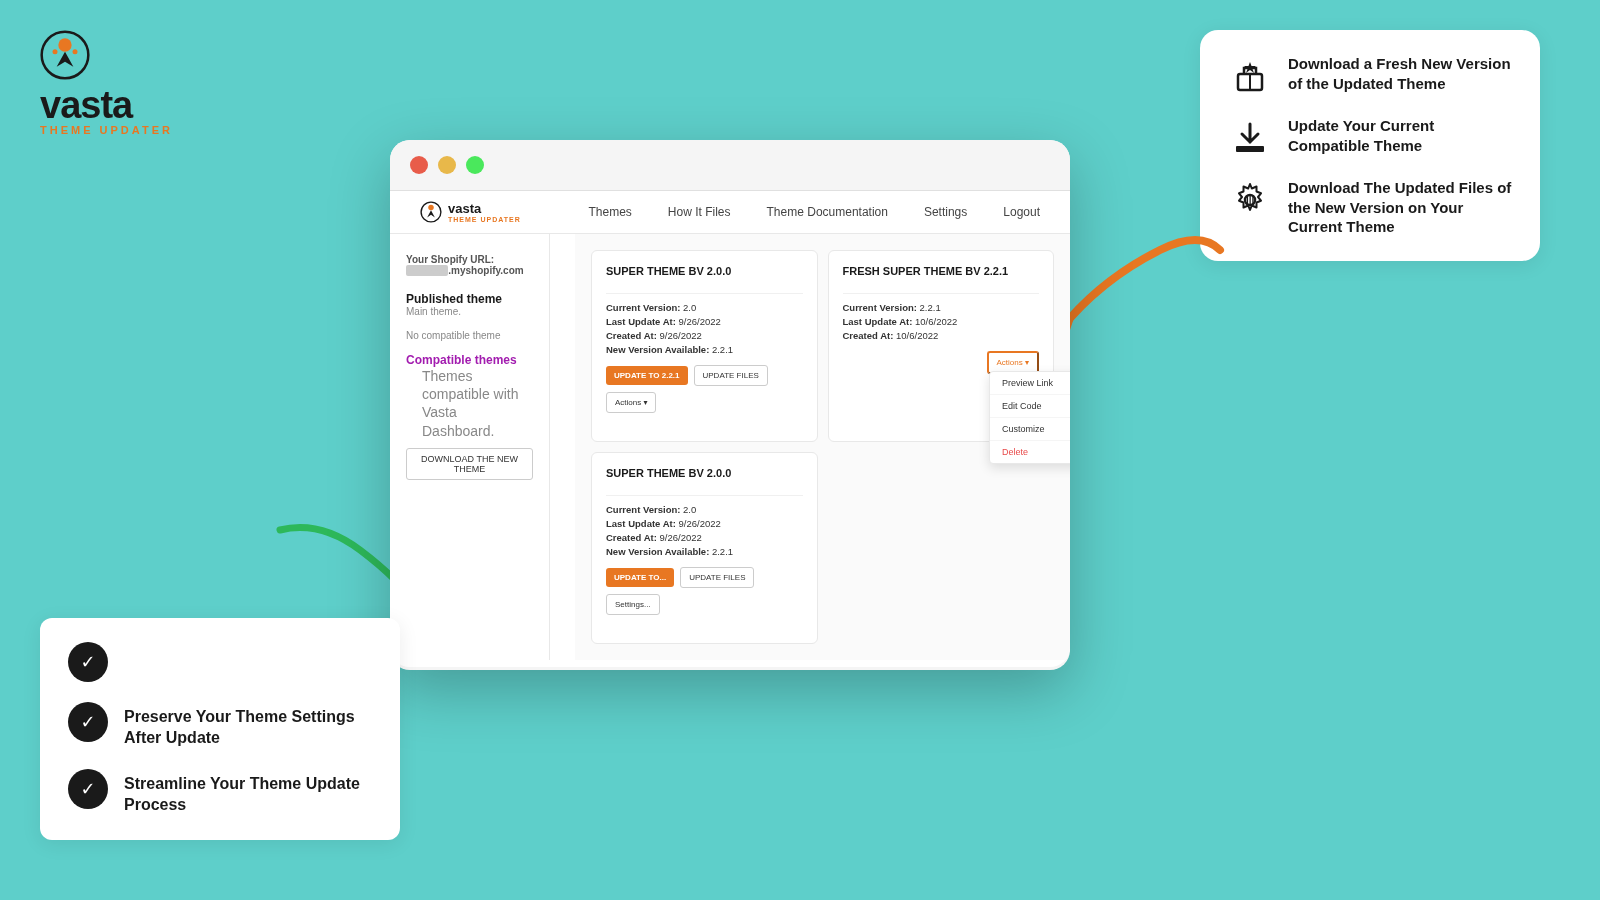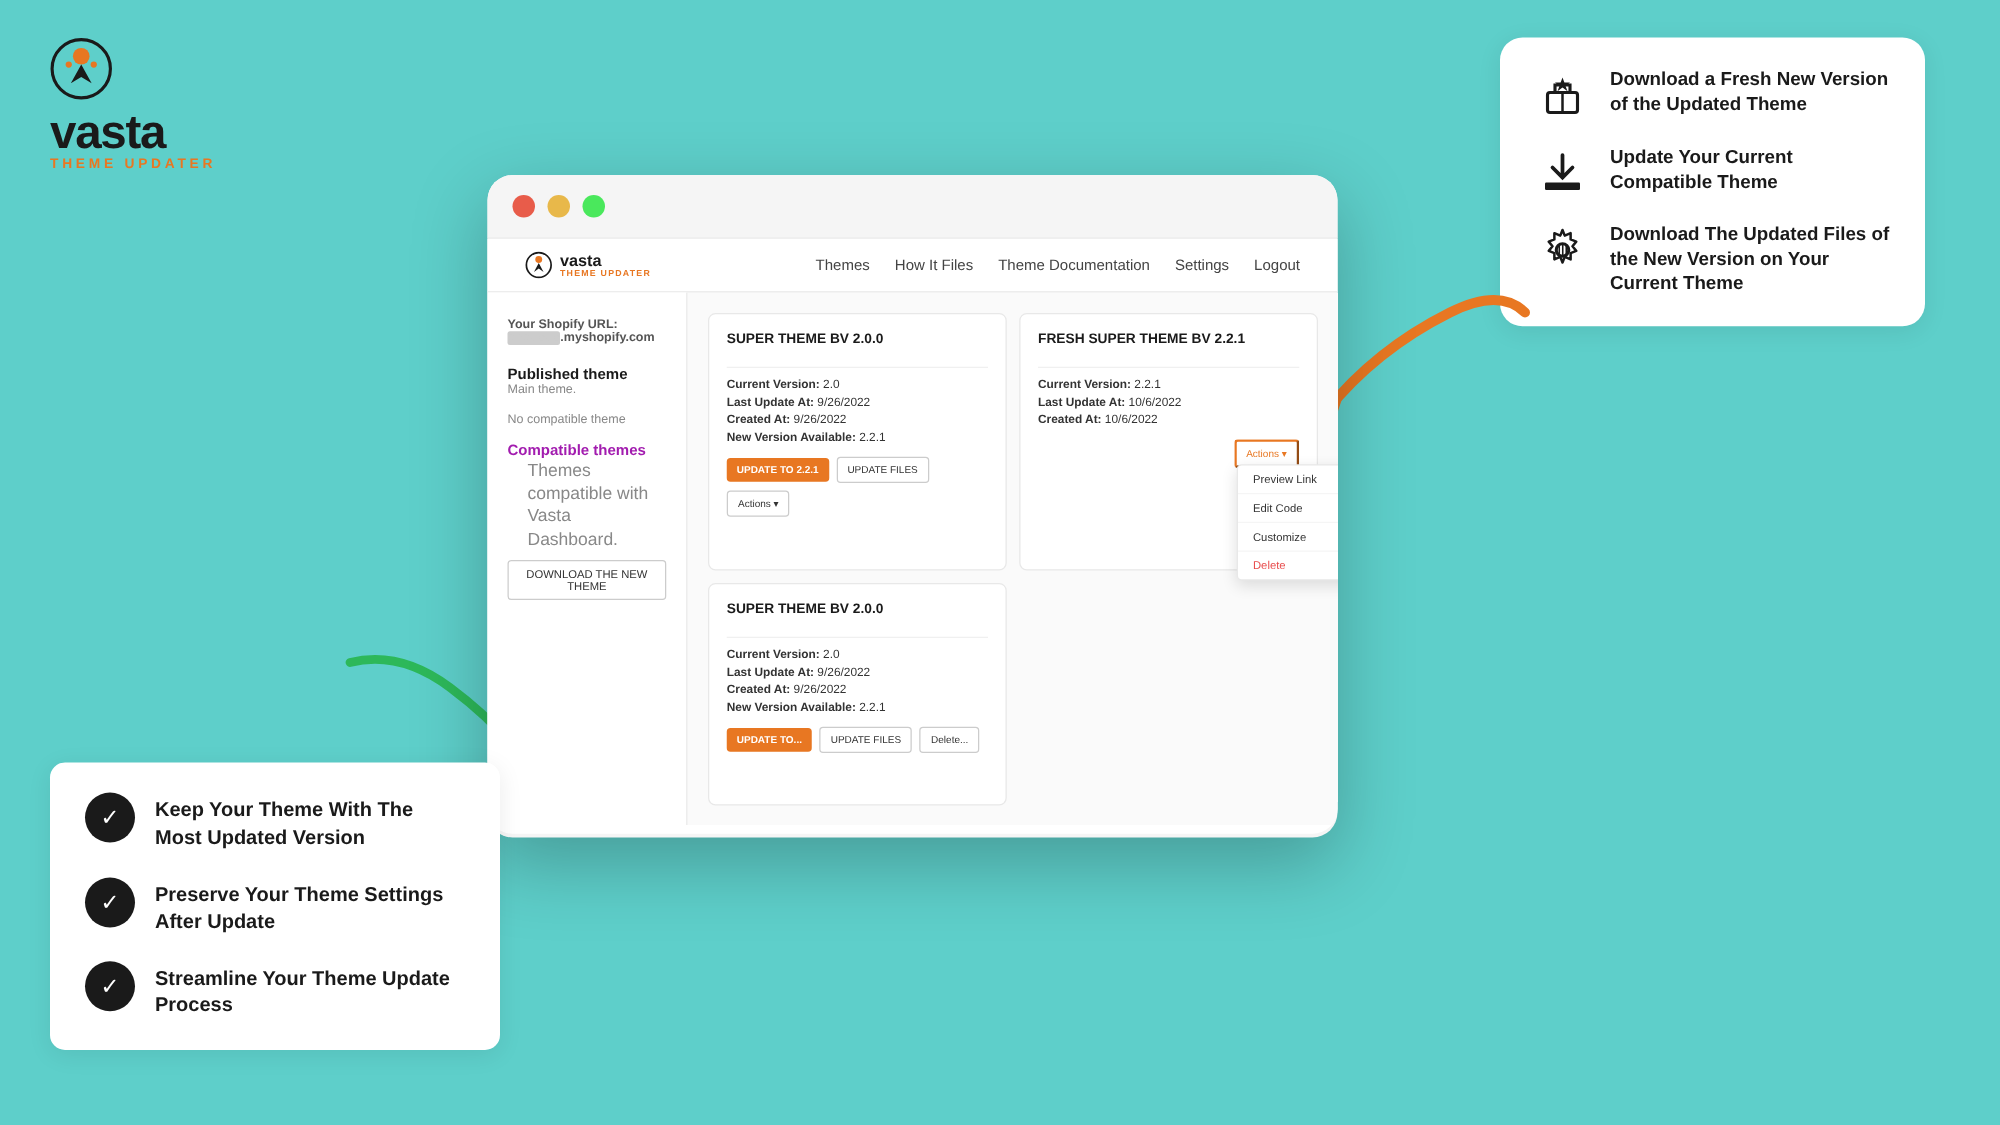--- a/index.html
+++ b/index.html
@@ -149,30 +149,31 @@
     .app-nav {
       background: white;
       border-bottom: 1px solid #e8e8e8;
       display: flex;
       align-items: center;
       justify-content: space-between;
       padding: 10px 30px;
     }
     .nav-links {
       display: flex;
-      gap: 20px;
+      gap: 36px;
       font-size: 12px;
       color: #444;
     }
     .nav-links span { cursor: pointer; }
 
     
     .app-content {
       display: flex;
       height: calc(100% - 50px);
+      gap: 25px;
     }
     .sidebar {
       width: 160px;
       background: white;
       border-right: 1px solid #e8e8e8;
       padding: 20px 16px;
     }
     .sidebar-url {
       font-size: 10px;
       color: #555;
@@ -475,32 +476,31 @@
 
         <div class="theme-card">
           <div class="theme-card-title">SUPER THEME BV 2.0.0</div>
           <div class="theme-info-row"><span>Current Version:</span> 2.0</div>
           <div class="theme-info-row"><span>Last Update At:</span> 9/26/2022</div>
           <div class="theme-info-row"><span>Created At:</span> 9/26/2022</div>
           <div class="theme-info-row"><span>New Version Available:</span> 2.2.1</div>
           <div class="theme-actions">
             <button class="btn-update">UPDATE TO...</button>
             <button class="btn-files">UPDATE FILES</button>
-            <button class="btn-actions">Delete...</button>
+            <button class="btn-actions">Settings...</button>
           </div>
         </div>
       </div>
     </div>
   </div>
 </div>
 
 <div class="bottom-left-card">
   <div class="bl-item">
     <div class="check-circle">✓</div>
-    <div class="bl-item-text">Keep Your Theme With The Most Updated Version</div>
   </div>
   <div class="bl-item">
     <div class="check-circle">✓</div>
     <div class="bl-item-text">Preserve Your Theme Settings After Update</div>
   </div>
   <div class="bl-item">
     <div class="check-circle">✓</div>
     <div class="bl-item-text">Streamline Your Theme Update Process</div>
   </div>
 </div>

